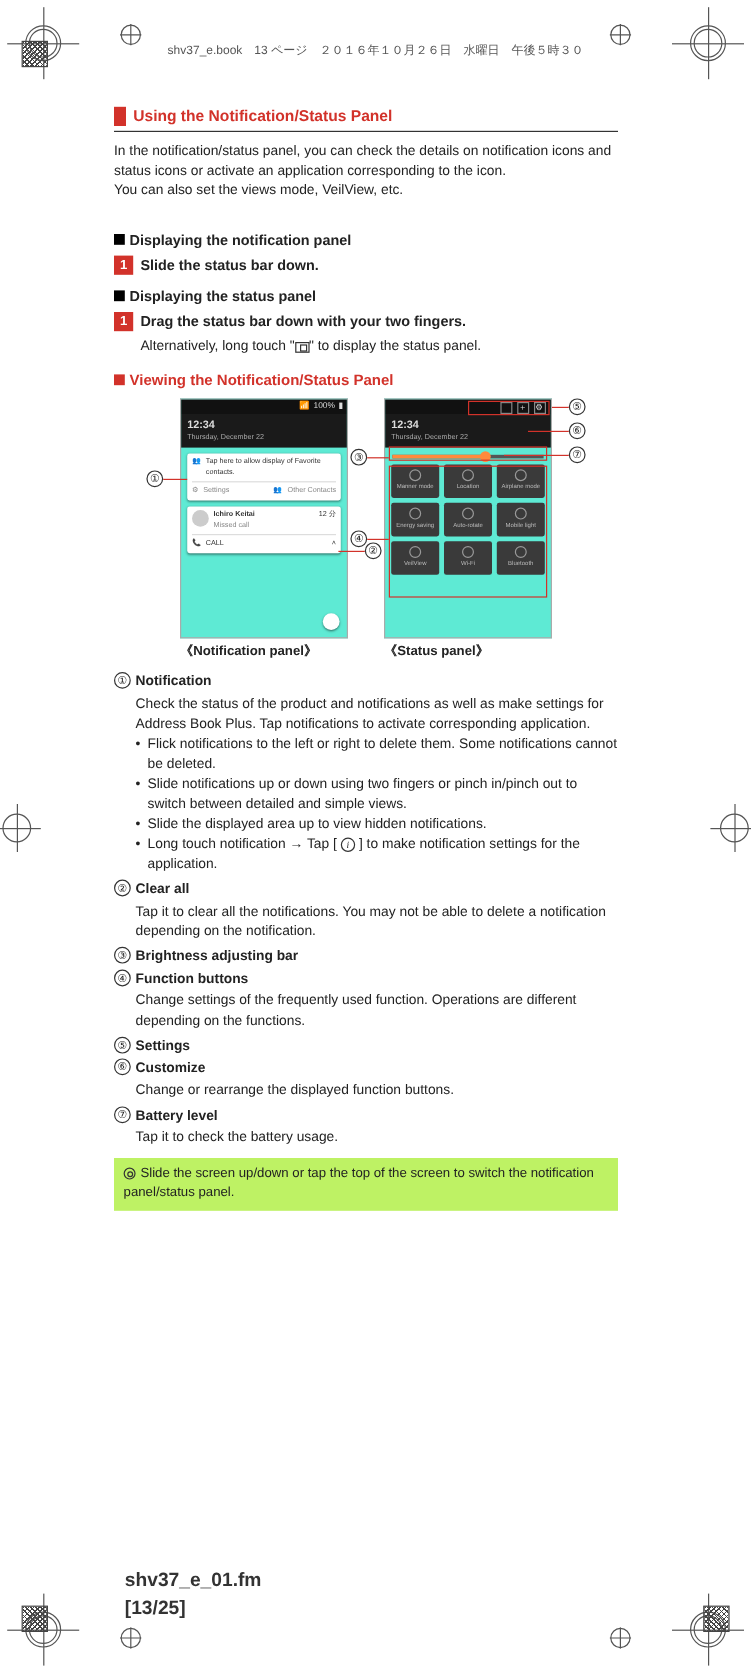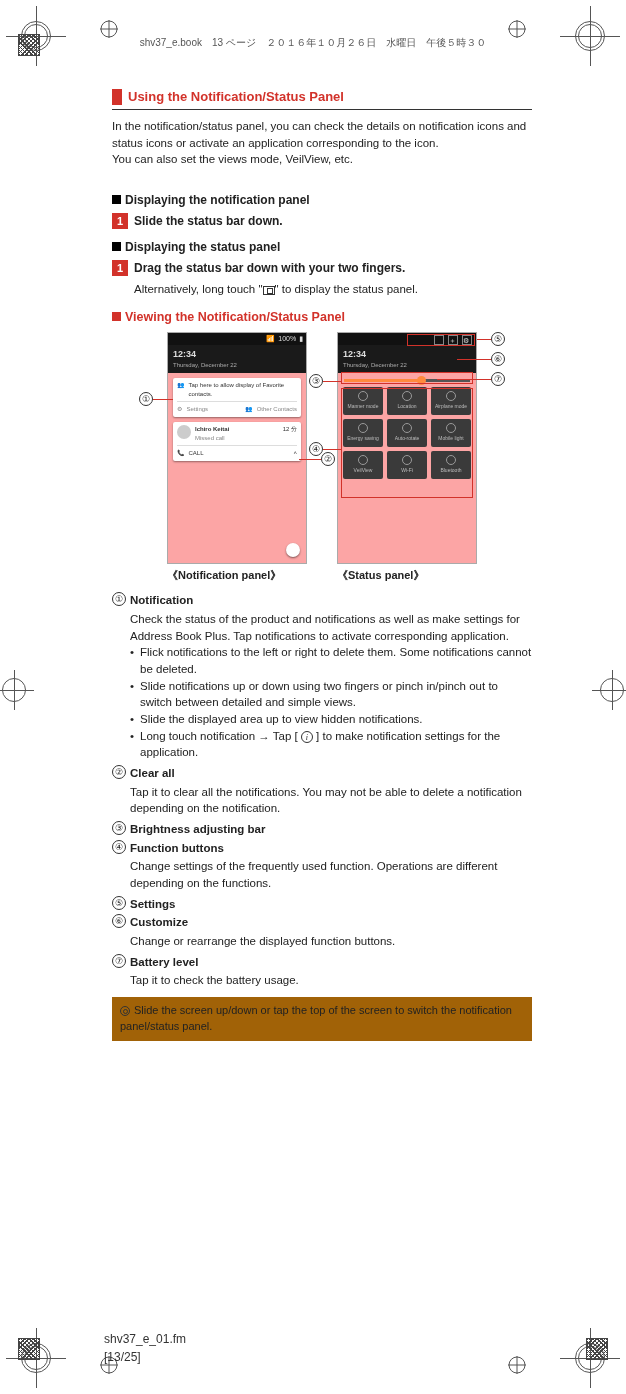--- a/index.html
+++ b/index.html
@@ -32,21 +32,21 @@
   .hatched.br { bottom:34px; right:18px; }
 
   .book-header { position:absolute; top:36px; left:0; right:0; font-size:10px; color:#555; display:flex; justify-content:center; gap:6px;}
   .tri-mark { position:absolute; width:18px; height:18px;}
   .tri-mark svg { width:18px; height:18px;}
   .tri-top1 { top:20px; left:100px;}
   .tri-top2 { top:20px; right:100px;}
   .tri-bot1 { bottom:20px; left:100px;}
   .tri-bot2 { bottom:20px; right:100px;}
 
-  .page { position:absolute; top:88px; left:112px; width:420px; }
+  .page { position:absolute; top:88px; left:95px; width:420px; }
 
   .section-title-row { display:flex; align-items:center; border-bottom:1px solid #333; padding-bottom:2px; margin-bottom:8px;}
   .red-bar { width:10px; height:16px; background:#d2322a; margin-right:6px; }
   .section-title { color:#d2322a; font-weight:bold; font-size:13px; }
 
   .intro { margin-bottom:24px; }
 
   .sub-black { font-weight:bold; font-size:12px; margin:8px 0 4px 0;}
   .sub-black .bsq { display:inline-block; width:9px; height:9px; background:#000; margin-right:4px; vertical-align:baseline;}
 
@@ -54,21 +54,21 @@
   .step-num { width:16px; height:16px; background:#d2322a; color:#fff; font-weight:bold; font-size:11px; text-align:center; line-height:16px; margin-right:6px; flex:0 0 16px;}
   .step-text { font-weight:bold; font-size:12px;}
   .step-sub { margin-left:22px; font-size:11.5px;}
   .inline-icon { display:inline-block; width:12px; height:9px; border:1.5px solid #333; position:relative; vertical-align:middle;}
   .inline-icon::after{content:""; position:absolute; left:3px; top:1px; width:4px; height:4px; border:1px solid #333;}
 
   .red-sub { color:#d2322a; font-weight:bold; font-size:12.5px; margin:10px 0 6px 0;}
   .red-sub .rsq { display:inline-block; width:9px; height:9px; background:#d2322a; margin-right:4px;}
 
   .panels { display:flex; gap:30px; justify-content:center; margin:6px 0 4px 0; position:relative;}
-  .phone { width:140px; height:232px; background:#fca5a5; border:1px solid #aaa; position:relative; color:#ddd; font-size:7px;}
+  .phone { width:140px; height:200px; background:#5eead4; border:1px solid #aaa; position:relative; color:#ddd; font-size:7px;}
   .phone .topbar { height:12px; background:#111; display:flex; align-items:center; justify-content:flex-end; padding:0 3px; gap:3px;}
   .phone .timebar { padding:3px 5px; background:#1a1a1a;}
   .phone .timebar .t { font-size:9px; font-weight:bold;}
   .phone .timebar .d { font-size:6px; color:#aaa;}
   .notif-card { margin:5px; background:#fff; color:#333; border-radius:2px; padding:3px 4px; font-size:6px; box-shadow:0 1px 2px rgba(0,0,0,.4);}
   .notif-card .row { display:flex; gap:4px;}
   .notif-card .sep { border-top:1px solid #ddd; margin:3px 0;}
   .notif-card .grey { color:#888;}
   .clear-btn { position:absolute; right:6px; bottom:6px; width:14px; height:14px; border-radius:50%; background:#fff; box-shadow:0 1px 2px rgba(0,0,0,.5);}
   .status-grid { display:grid; grid-template-columns:repeat(3,1fr); gap:4px; padding:5px;}
@@ -87,25 +87,25 @@
   .def-list { margin-top:8px;}
   .def-item { display:flex; margin-bottom:2px;}
   .def-item .dn { width:14px; height:14px; border:1px solid #333; border-radius:50%; font-size:9px; text-align:center; line-height:13px; margin-right:4px; flex:0 0 14px;}
   .def-item .dt { font-weight:bold;}
   .def-body { margin-left:18px; margin-bottom:4px;}
   .def-body ul { list-style:none; padding-left:0;}
   .def-body li { position:relative; padding-left:10px;}
   .def-body li::before { content:"•"; position:absolute; left:0;}
   .info-i { display:inline-block; width:12px; height:12px; border:1px solid #333; border-radius:50%; font-size:8px; text-align:center; line-height:11px; font-style:italic; font-family:serif;}
 
-  .note { background:#a16207; padding:6px 8px; margin-top:8px; font-size:11px;}
+  .note { background:#bef264; padding:6px 8px; margin-top:8px; font-size:11px;}
   .note .ring { display:inline-block; width:10px; height:10px; border:1.5px solid #333; border-radius:50%; vertical-align:middle; margin-right:4px; position:relative;}
   .note .ring::after{content:""; position:absolute; left:2px; top:2px; width:3px; height:3px; border:1px solid #333; border-radius:50%;}
 
-  .footer-file { position:absolute; bottom:28px; left:104px; font-size:12px; color:#333;}
+  .footer-file { position:absolute; bottom:42px; left:104px; font-size:16px; color:#333;font-weight:bold;}
 </style>
 </head>
 <body>
 
 <div class="crop tl">
     <div class="h"></div>
     <div class="v"></div>
     <div class="circle oc"></div>
     <div class="circle"></div>
   </div>

